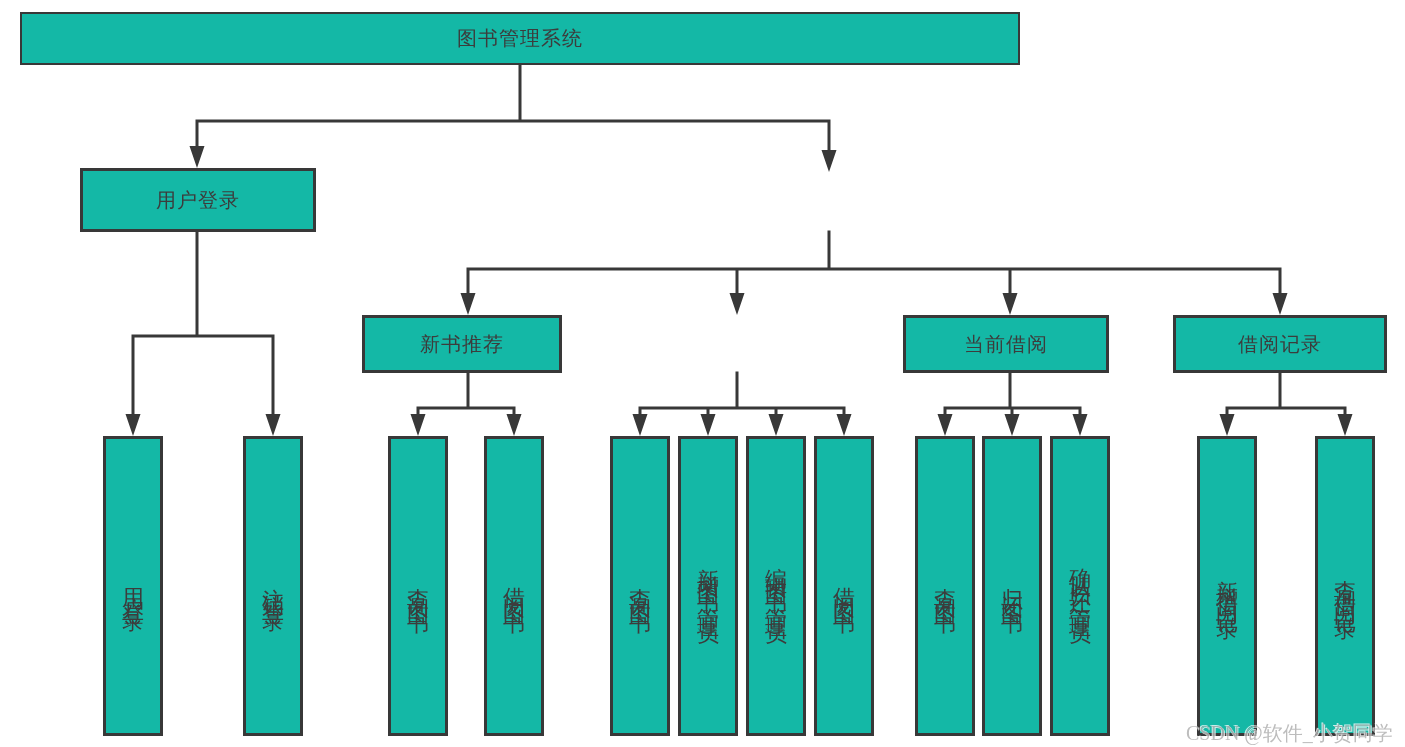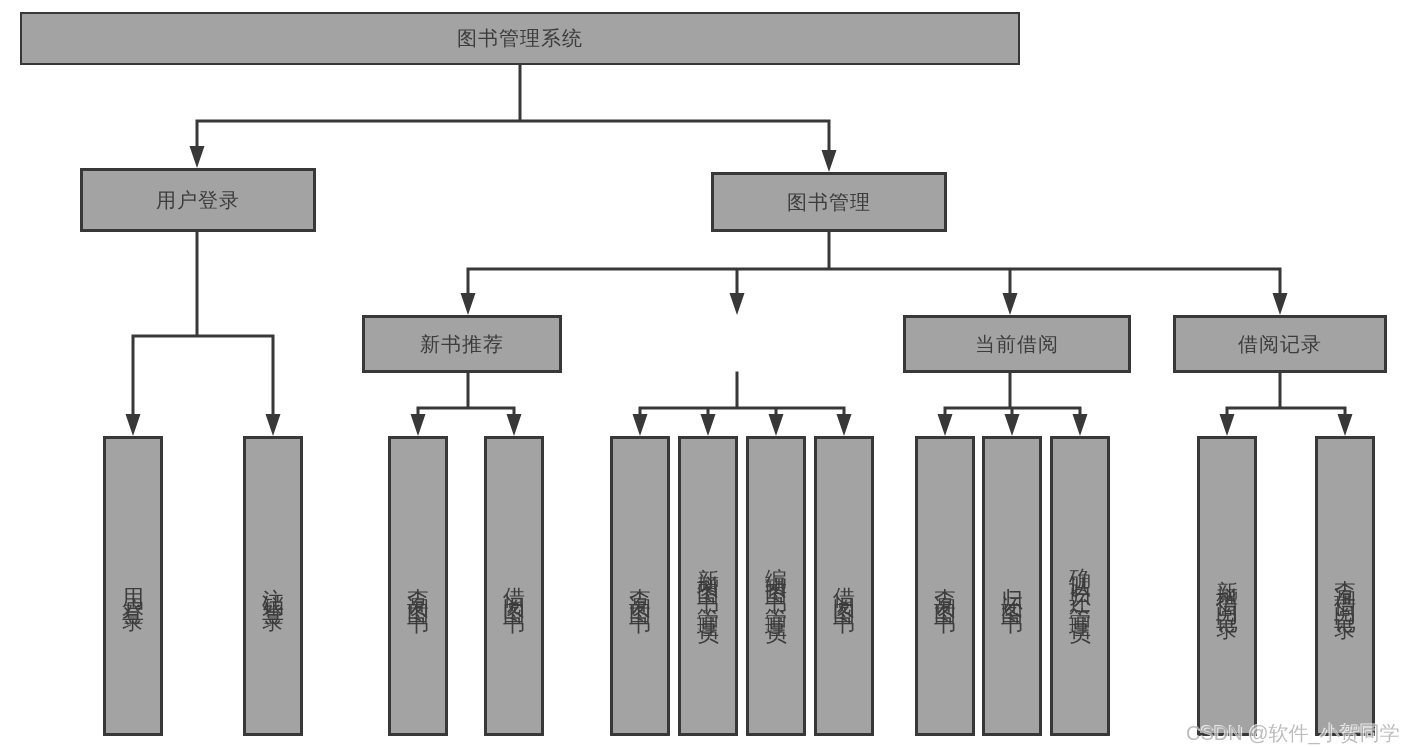--- a/index.html
+++ b/index.html
@@ -25,21 +25,21 @@
   }
   .cline {
     stroke: var(--line);
     stroke-width: 3;
     fill: none;
     stroke-linecap: square;
   }
   .arrowhead { fill: var(--line); stroke: none; }
   .box {
     position: absolute;
-    background: #a3a3a3;
+    background: #14b8a6;
     border: 3px solid var(--line);
     color: var(--text);
     display: flex;
     align-items: center;
     justify-content: center;
   }
   .hbox {
     font-size: 20px;
     letter-spacing: 1px;
   }
@@ -57,20 +57,21 @@
   }
   #watermark {
     position: absolute;
     left: 1186px;
     top: 720px;
     font-size: 20px;
     color: var(--watermark);
     opacity: 0.85;
     white-space: nowrap;
     text-shadow: 1px 1px 0 rgba(255,255,255,0.9), -1px -1px 0 rgba(255,255,255,0.9);
+    font-family: Liberation Serif, serif;
   }
 </style>
 </head>
 <body>
 
 <div id="stage">
 
   <svg id="connectors" viewBox="0 0 1405 747" xmlns="http://www.w3.org/2000/svg">
     <path class="cline" d="M520 65 V121 M197 150 V121 H829 V154
       M197 232 V336 M133 418 V336 H273 V418
@@ -97,24 +98,23 @@
       M937.5 414 L952.5 414 L945 436 Z
       M1004.5 414 L1019.5 414 L1012 436 Z
       M1072.5 414 L1087.5 414 L1080 436 Z
       M1219.5 414 L1234.5 414 L1227 436 Z
       M1337.5 414 L1352.5 414 L1345 436 Z"></path>
   </svg>
 
   <div class="box root-box" style="left:20px;top:12px;width:1000px;height:53px">图书管理系统</div>
 
   <div class="box hbox" style="left:80px;top:168px;width:236px;height:64px">用户登录</div>
-  <div class="box hbox" style="left:711px;top:172px;width:236px;height:60px">图书管理</div>
 
   <div class="box hbox" style="left:362px;top:315px;width:200px;height:58px">新书推荐</div>
-  <div class="box hbox" style="left:903px;top:315px;width:228px;height:58px">当前借阅</div>
+  <div class="box hbox" style="left:903px;top:315px;width:206px;height:58px">当前借阅</div>
   <div class="box hbox" style="left:1173px;top:315px;width:214px;height:58px">借阅记录</div>
 
   <div class="box vbox" style="left:103px;top:436px;width:60px;height:300px">用户登录</div>
   <div class="box vbox" style="left:243px;top:436px;width:60px;height:300px">注销登录</div>
 
   <div class="box vbox" style="left:388px;top:436px;width:60px;height:300px">查询图书</div>
   <div class="box vbox" style="left:484px;top:436px;width:60px;height:300px">借阅图书</div>
 
   <div class="box vbox" style="left:610px;top:436px;width:60px;height:300px">查询图书</div>
   <div class="box vbox" style="left:678px;top:436px;width:60px;height:300px">新增图书（管理员）</div>

